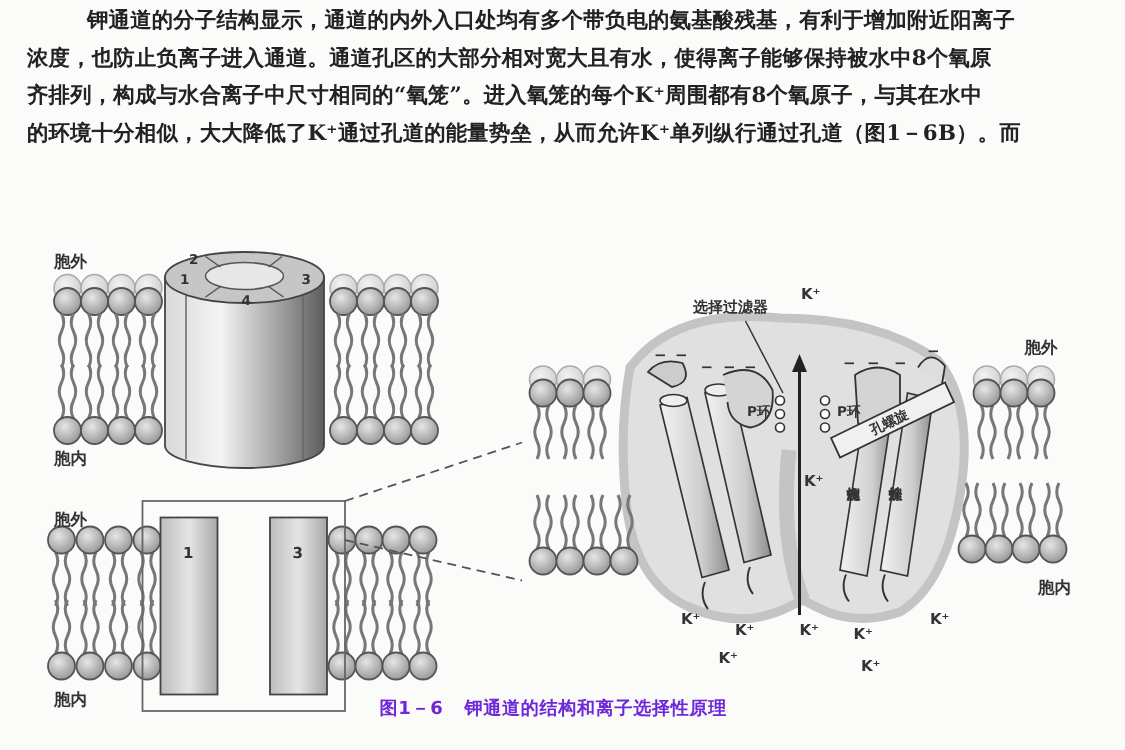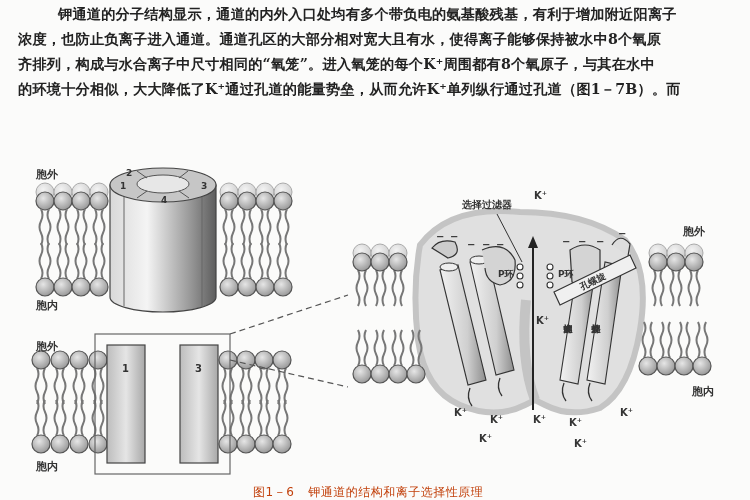--- a/index.html
+++ b/index.html
@@ -4,32 +4,32 @@
 <style>
   html, body { margin:0; padding:0; }
   body { width:750px; height:500px; background:#fbfbfa; position:relative; overflow:hidden;
          font-family: "DejaVu Serif", "Liberation Serif", serif; color:#1b1b1b; }
   .para { position:absolute; left:14px; top:0; width:730px; font-size:14.2px; line-height:21px;
           font-weight:bold; letter-spacing:0.2px; color:#222; }
   .para p { margin:4px; white-space:nowrap; }
   .indent { padding-left:40px; }
   svg { position:absolute; left:0; top:0; }
   .lbl { font-family:"DejaVu Sans","Liberation Sans",sans-serif; fill:#333; font-weight:bold; }
-  .cap { position:absolute; top:484px; left:253px; font-size:12px; font-weight:normal;
-         font-family:"DejaVu Sans","Liberation Sans",sans-serif; color:#c2410c; letter-spacing:0.5px; white-space:nowrap; }
+  .cap { position:absolute; top:464px; left:253px; font-size:12px; font-weight:bold;
+         font-family:"DejaVu Sans","Liberation Sans",sans-serif; color:#6d28d9; letter-spacing:0.5px; white-space:nowrap; }
   .cap span { margin-right:14px; }
 </style>
 </head>
 <body>
 
 <div class="para">
   <p class="indent">钾通道的分子结构显示，通道的内外入口处均有多个带负电的氨基酸残基，有利于增加附近阳离子</p>
   <p>浓度，也防止负离子进入通道。通道孔区的大部分相对宽大且有水，使得离子能够保持被水中8个氧原</p>
   <p>齐排列，构成与水合离子中尺寸相同的“氧笼”。进入氧笼的每个K⁺周围都有8个氧原子，与其在水中</p>
-  <p>的环境十分相似，大大降低了K⁺通过孔道的能量势垒，从而允许K⁺单列纵行通过孔道（图1－7B）。而</p>
+  <p>的环境十分相似，大大降低了K⁺通过孔道的能量势垒，从而允许K⁺单列纵行通过孔道（图1－6B）。而</p>
 </div>
 
 <svg width="750" height="500" viewBox="0 0 750 500">
   <defs>
     <radialGradient id="head" cx="40%" cy="35%" r="65%">
       <stop offset="0%" stop-color="#e6e6e6"></stop>
       <stop offset="100%" stop-color="#9a9a9a"></stop>
     </radialGradient>
     <radialGradient id="headLight" cx="40%" cy="35%" r="65%">
       <stop offset="0%" stop-color="#f3f3f3"></stop>

